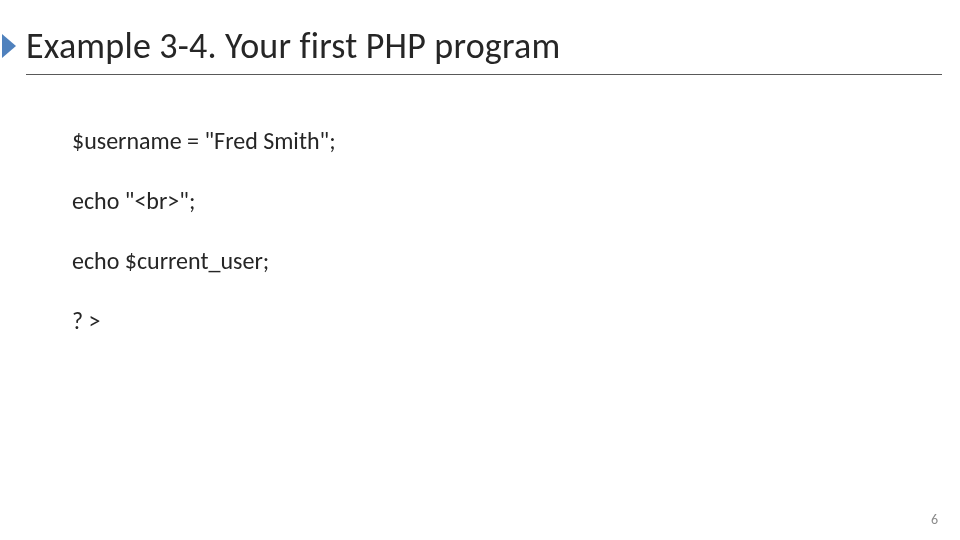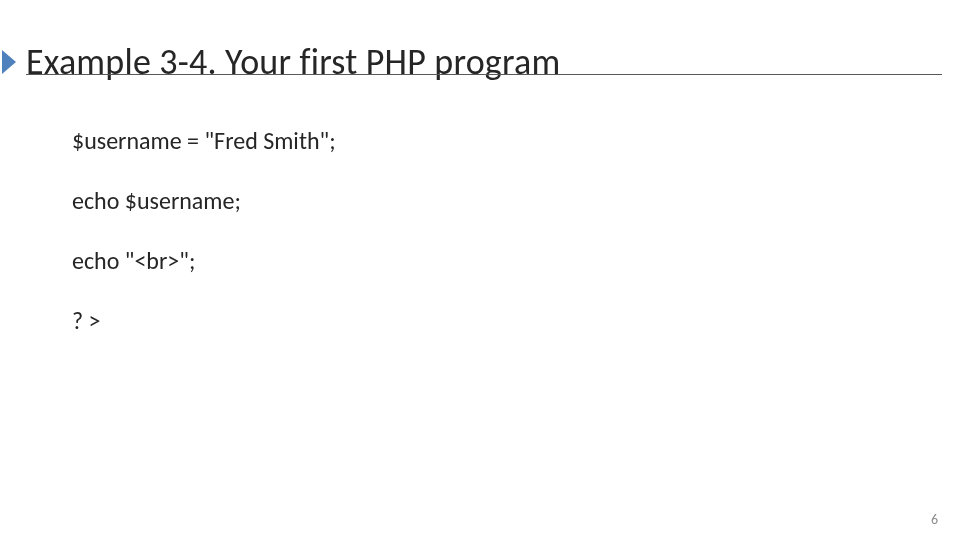--- a/index.html
+++ b/index.html
@@ -13,21 +13,21 @@
     overflow: hidden;
   }
   .slide {
     position: relative;
     width: 960px;
     height: 540px;
     box-sizing: border-box;
   }
   .title-row {
     position: absolute;
-    top: 40px;
+    top: 24px;
     left: 0;
     right: 0;
     display: flex;
     align-items: center;
     text-align: right;
   }
   .title-marker {
     width: 0;
     height: 0;
     border-top: 12px solid transparent;
@@ -80,22 +80,22 @@
   <div class="title-row">
     <div class="title-marker"></div>
     <div class="title-text">Example 3-4. Your first PHP program</div>
   </div>
   <div class="title-rule"></div>
 
   <div class="body">
 
     <div class="code-block">
       <div>$username = "Fred Smith";</div>
-      <div>echo $username;</div>
       <div>echo "&lt;br&gt;";</div>
+      <div>echo $current_user;</div>
       <div>? &gt;</div>
     </div>
 
   </div>
 
   <div class="page-number">6</div>
 
 </div>
 
 </body></html>

